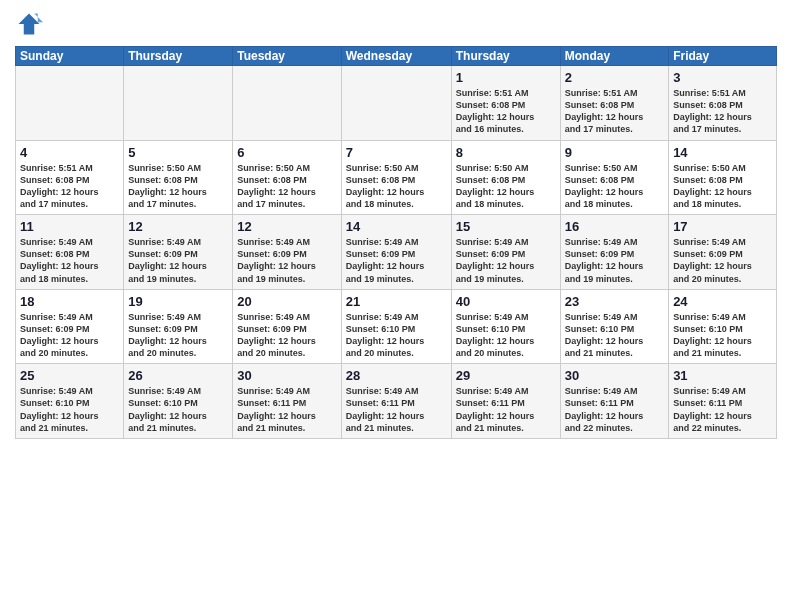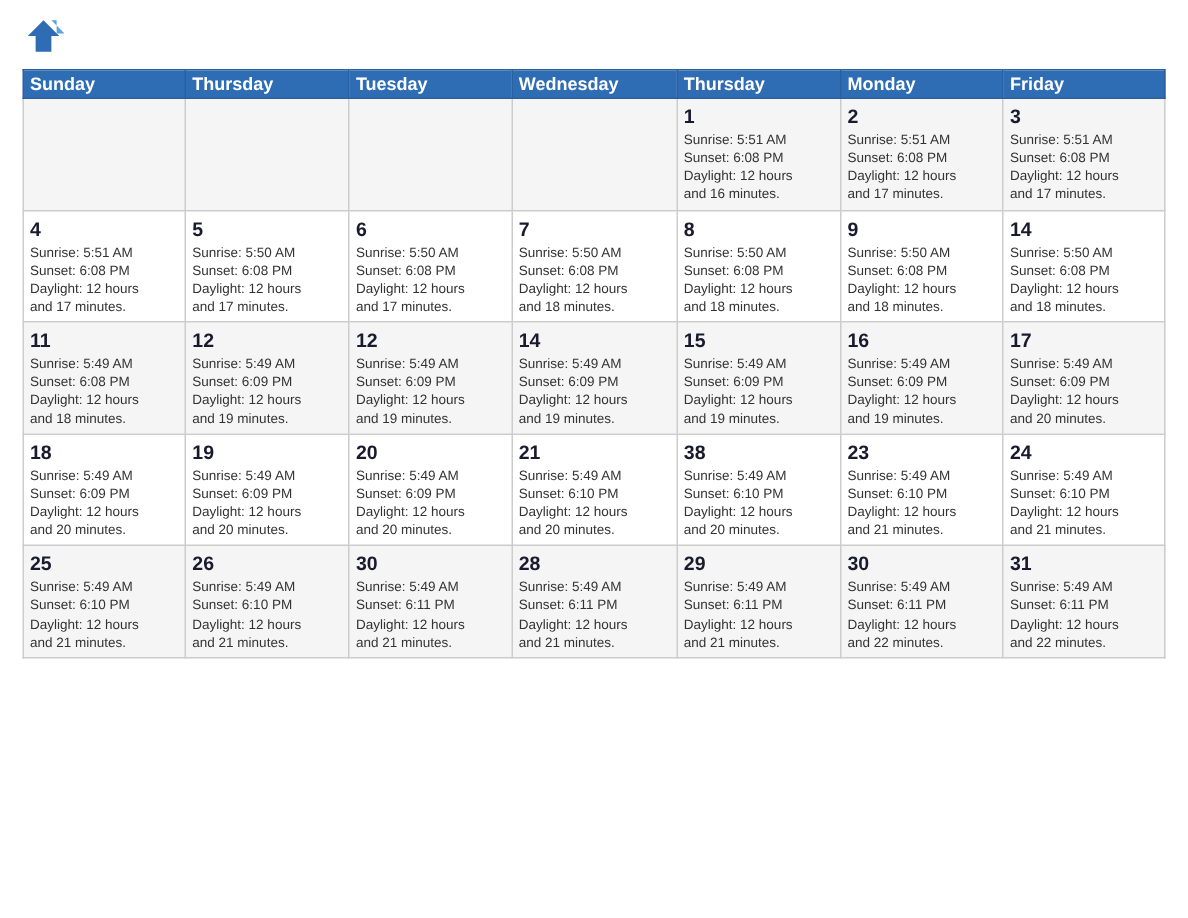--- a/index.html
+++ b/index.html
@@ -77,20 +77,21 @@
       font-size: 13px;
       font-weight: bold;
       color: #1a1a2e;
       display: block;
       margin-bottom: 2px;
     }
     .day-info {
       font-size: 9px;
       color: #333;
       line-height: 1.35;
+      font-weight: bold;
     }
     td.empty {
       background: #f9f9f9;
     }
   </style>
 </head>
 <body>
 
 <div class="header">
   <div class="logo">
@@ -274,21 +275,21 @@
 and 20 minutes.</div>
         </td>
         <td>
           <span class="day-number">21</span>
           <div class="day-info" style="white-space: pre-line;">Sunrise: 5:49 AM
 Sunset: 6:10 PM
 Daylight: 12 hours
 and 20 minutes.</div>
         </td>
         <td>
-          <span class="day-number">38</span>
+          <span class="day-number">40</span>
           <div class="day-info" style="white-space: pre-line;">Sunrise: 5:49 AM
 Sunset: 6:10 PM
 Daylight: 12 hours
 and 20 minutes.</div>
         </td>
         <td>
           <span class="day-number">23</span>
           <div class="day-info" style="white-space: pre-line;">Sunrise: 5:49 AM
 Sunset: 6:10 PM
 Daylight: 12 hours

